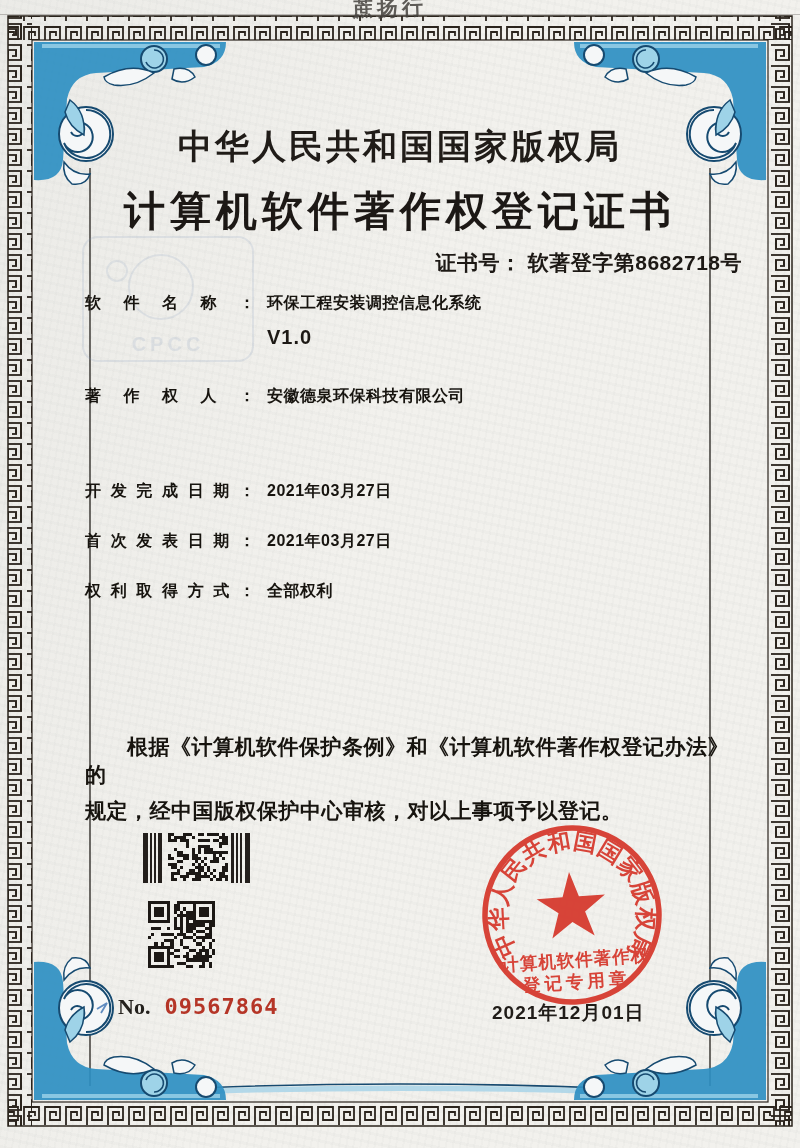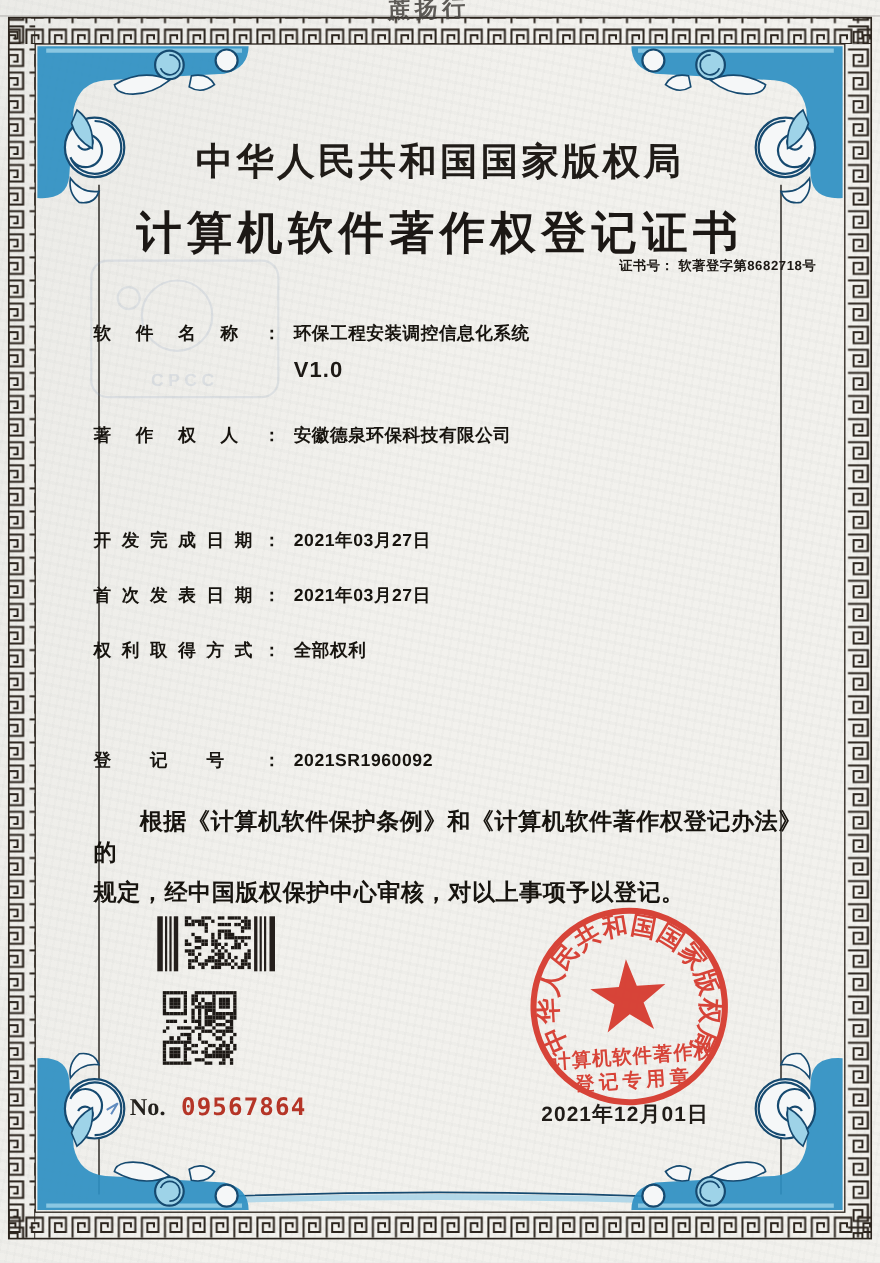--- a/index.html
+++ b/index.html
@@ -13,41 +13,41 @@
       #f2f1ed;
   }
   .abs{position:absolute;}
   .topline{left:0;top:14px;width:100%;height:1px;background:#8f8d89;opacity:.55;}
   .handwriting{left:352px;top:-6px;font-size:21px;font-weight:700;color:#45423e;
     transform:rotate(-2deg);letter-spacing:4px;opacity:.85;}
   .authority{left:0;top:124px;width:100%;text-align:center;font-size:34px;font-weight:900;
     letter-spacing:3px;color:#201c18;}
   .cert-title{left:0;top:184px;width:100%;text-align:center;font-size:41px;font-weight:900;
     letter-spacing:5px;color:#1c1815;}
-  .cert-no{right:58px;top:233px;font-size:12px;font-weight:700;letter-spacing:.5px;}
+  .cert-no{right:58px;top:249px;font-size:21px;font-weight:700;letter-spacing:.5px;}
   .row{left:85px;font-size:16px;font-weight:700;white-space:nowrap;color:#17140f;}
   .flabel{display:inline-block;width:170px;text-align:justify;text-align-last:justify;}
   .fvalue{display:inline-block;margin-left:12px;letter-spacing:.5px;}
   .v2{left:267px;font-size:20px;font-weight:700;letter-spacing:1px;}
   .stmt{left:85px;width:648px;font-size:21px;font-weight:700;color:#17140f;letter-spacing:.5px;}
   .stmt1{top:733px;text-indent:42px;}
   .stmt2{top:784px;margin-top:13px;}
   .serial{left:118px;top:994px;font-size:22px;white-space:nowrap;}
   .serial .no{font-family:"Liberation Serif","DejaVu Serif",serif;font-weight:700;color:#24211d;}
   .serial .num{font-family:"DejaVu Sans Mono","Liberation Mono",monospace;font-weight:700;
     color:#b53527;letter-spacing:1px;margin-left:8px;}
   .issue-date{left:492px;top:1000px;font-size:19px;font-weight:700;color:#201c18;letter-spacing:1px;}
   .watermark{left:82px;top:236px;width:168px;height:122px;border:2px solid rgba(125,150,185,.30);
     border-radius:16px;opacity:.55;}
   .watermark .wm-circle{position:absolute;left:44px;top:16px;width:62px;height:62px;
     border:2px solid rgba(125,150,185,.30);border-radius:50%;}
   .watermark .wm-dot{position:absolute;top:22px;left:22px;width:18px;height:18px;
     border:2px solid rgba(125,150,185,.28);border-radius:50%;}
   .watermark .wm-text{position:absolute;left:0;bottom:4px;width:100%;text-align:center;
-    font-size:16px;letter-spacing:4px;color:rgba(125,150,185,.30);font-weight:700;}
+    font-size:20px;letter-spacing:4px;color:rgba(125,150,185,.30);font-weight:700;}
   .barcode{left:143px;top:833px;height:50px;display:flex;align-items:stretch;}
   .barcode .bar{display:inline-block;height:50px;background:#241f1c;}
   .barcode .gap{display:inline-block;height:50px;}
   .bmatrix{display:grid;grid-template-columns:repeat(20,3px);grid-auto-rows:3px;
     margin:0 3px;align-content:start;}
   .bmatrix i{display:block;}
   .bmatrix i.on{background:#1c1815;}
   .qr{left:148px;top:901px;display:grid;grid-template-columns:repeat(21,3.2px);grid-auto-rows:3.2px;}
   .qr i{display:block;}
   .qr i.on{background:#1c1815;}
@@ -145,23 +145,20 @@
 
   <div class="abs row" style="top:531px;">
     <span class="flabel">首次发表日期：</span><span class="fvalue">2021年03月27日</span>
   </div>
 
   <div class="abs row" style="top:581px;">
     <span class="flabel">权利取得方式：</span><span class="fvalue">全部权利</span>
   </div>
 
 
-  <div class="abs row" style="top:681px;">
-    <span class="flabel">登记号：</span><span class="fvalue">2021SR1960092</span>
-  </div>
 
   <div class="abs stmt stmt1">根据《计算机软件保护条例》和《计算机软件著作权登记办法》的</div>
   <div class="abs stmt stmt2">规定，经中国版权保护中心审核，对以上事项予以登记。</div>
 
   <div class="abs barcode" id="barcode">
       <span class="bar" style="width:5px"></span>
       <span class="gap" style="width:2px"></span>
       <span class="bar" style="width:2px"></span>
       <span class="gap" style="width:2px"></span>
       <span class="bar" style="width:2px"></span>

